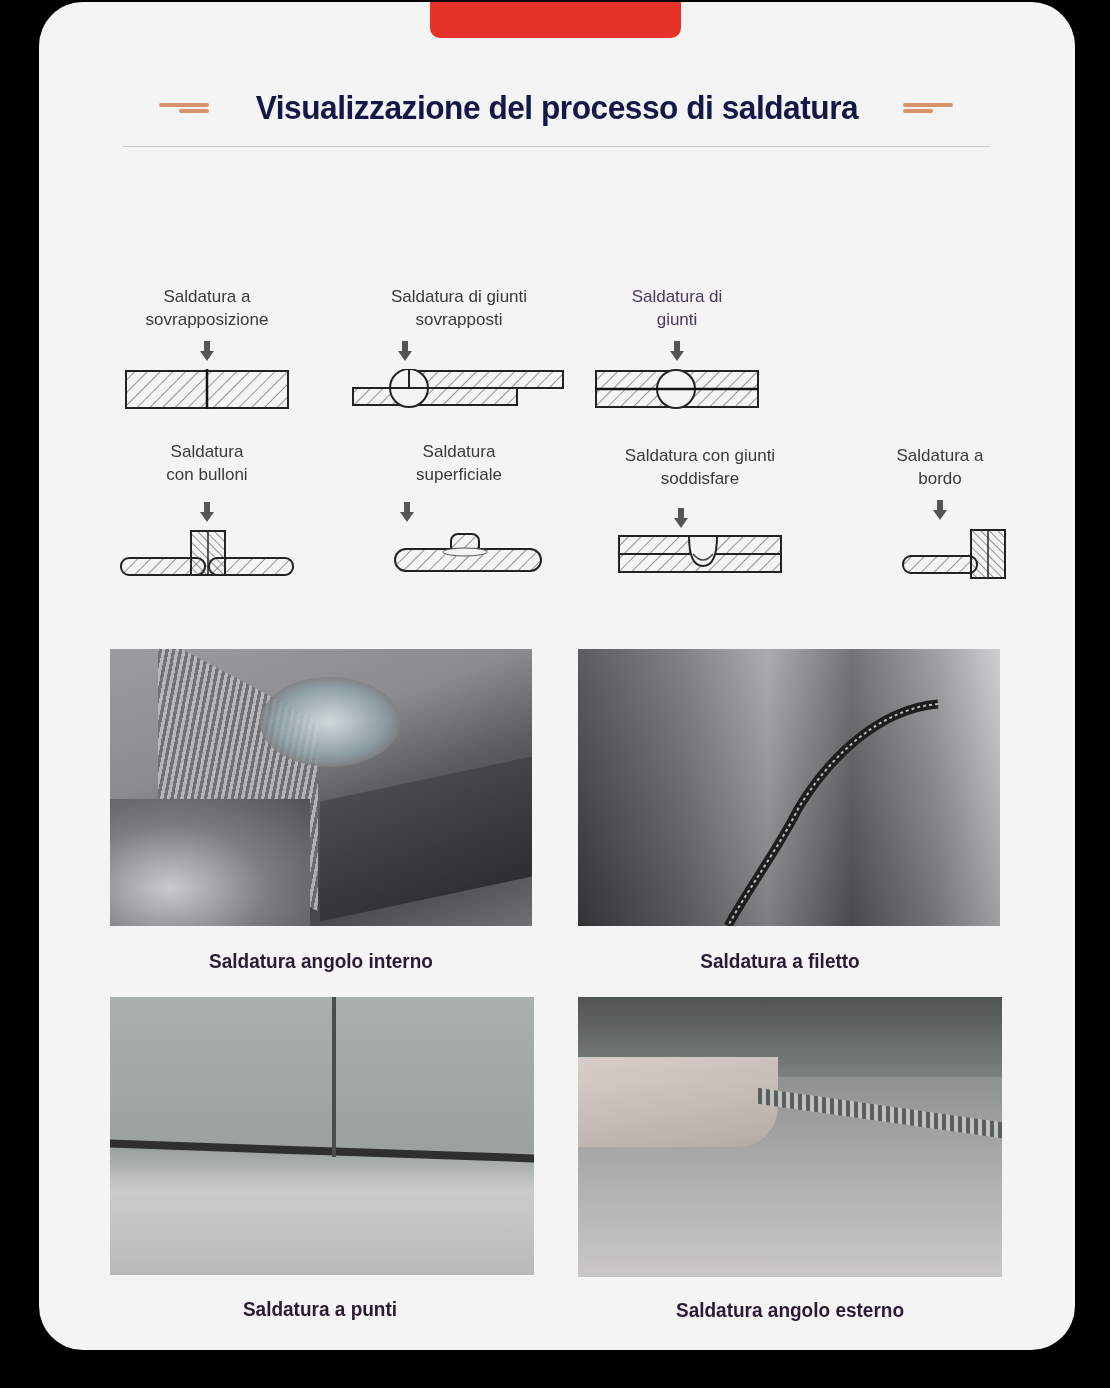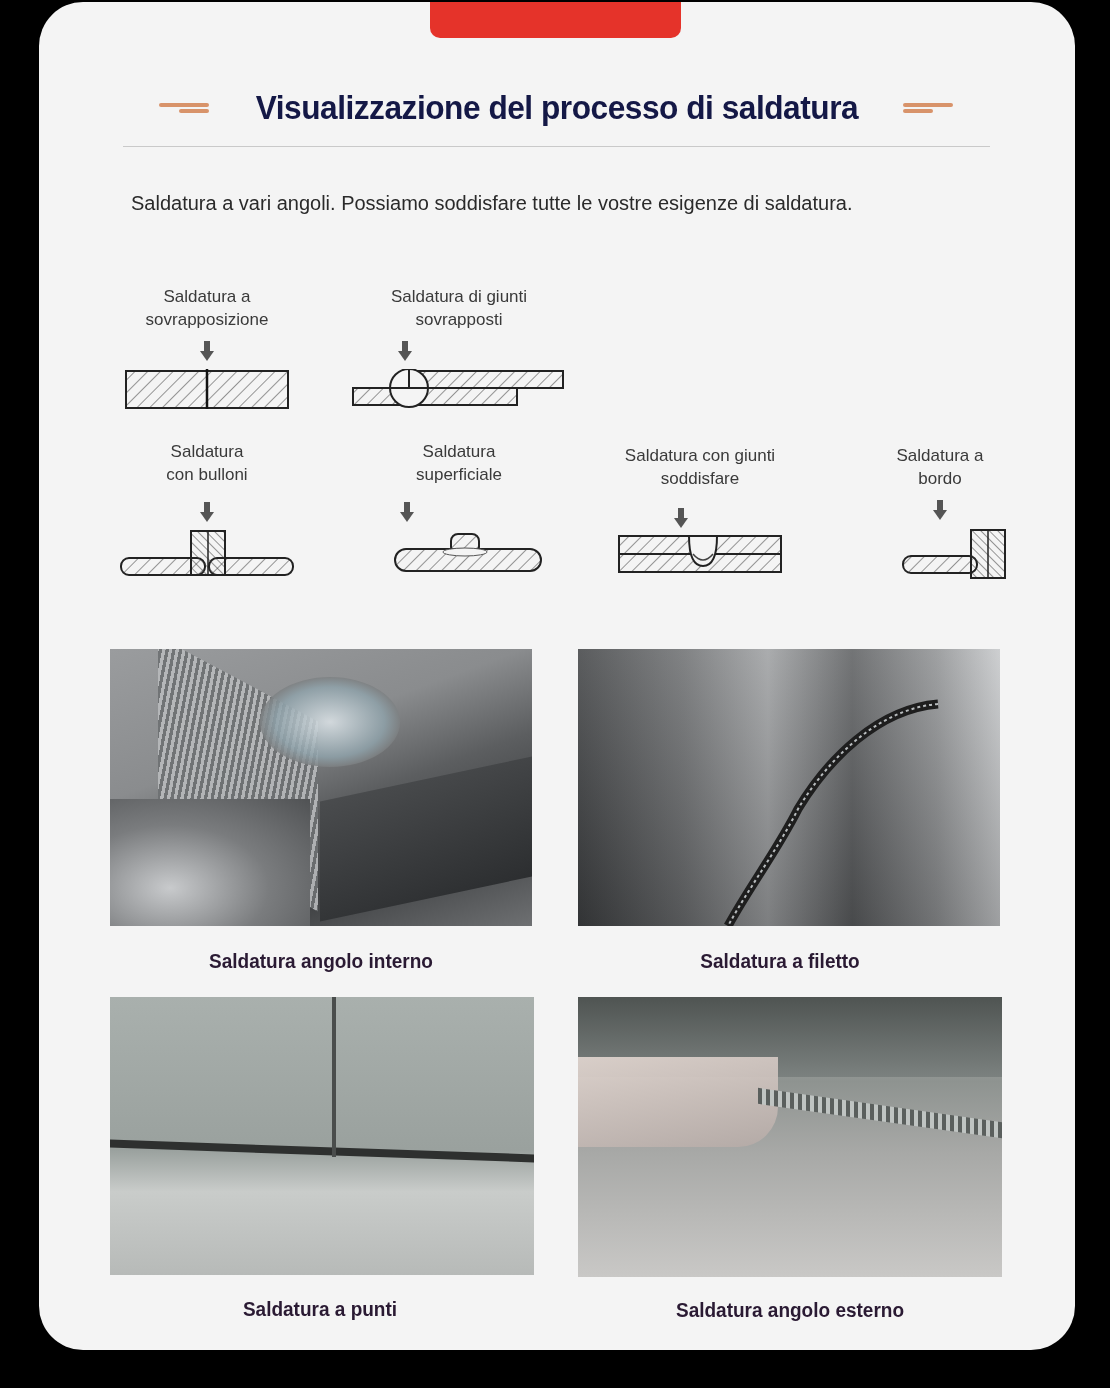--- a/index.html
+++ b/index.html
@@ -45,21 +45,20 @@
       <span class="l1" style="left:20px;top:9px;width:30px;"></span>
     </span>
     <span class="title">Visualizzazione del processo di saldatura</span>
     <span class="deco">
       <span class="l1" style="left:0;top:3px;width:50px;"></span>
       <span class="l1" style="left:0;top:9px;width:30px;"></span>
     </span>
   </div>
   <div class="rule"></div>
 
-  <div class="intro">Saldatura a vari angoli. Possiamo soddisfare tutte le vostre esigenze di saldatura.</div>
 
   <div class="diagram" style="left:78px;top:283px;width:180px;">
     <div class="dlabel">Saldatura a
 sovrapposizione</div>
     <svg class="arrow" width="16" height="24" viewBox="0 0 16 24" style="margin-top:8px">
         <rect x="5" y="2" width="6" height="11" fill="#555"></rect>
         <polygon points="1,12 15,12 8,22" fill="#555"></polygon>
       </svg>
     <svg width="166" height="42" viewBox="0 0 166 42" style="margin-top:6px">
       <rect x="2" y="2" width="81" height="37" fill="url(#hatch)" stroke="#222" stroke-width="2"></rect>
@@ -77,20 +76,34 @@
       </svg>
     <svg width="216" height="42" viewBox="0 0 216 42" style="margin-top:6px">
       <rect x="54" y="2" width="158" height="17" fill="url(#hatch)" stroke="#222" stroke-width="2"></rect>
       <rect x="2" y="19" width="164" height="17" fill="url(#hatch)" stroke="#222" stroke-width="2"></rect>
       <circle cx="58" cy="19" r="19" fill="#f4f4f4" stroke="#222" stroke-width="2"></circle>
       <line x1="39" y1="19" x2="77" y2="19" stroke="#222" stroke-width="2"></line>
       <line x1="58" y1="0" x2="58" y2="19" stroke="#222" stroke-width="2"></line>
     </svg>
   </div>
 
+  <div class="diagram" style="left:548px;top:283px;width:180px;">
+    <div class="dlabel purple">Saldatura di
+giunti</div>
+    <svg class="arrow" width="16" height="24" viewBox="0 0 16 24" style="margin-top:8px">
+        <rect x="5" y="2" width="6" height="11" fill="#555"></rect>
+        <polygon points="1,12 15,12 8,22" fill="#555"></polygon>
+      </svg>
+    <svg width="166" height="42" viewBox="0 0 166 42" style="margin-top:6px">
+      <rect x="2" y="2" width="162" height="18" fill="url(#hatch)" stroke="#222" stroke-width="2"></rect>
+      <rect x="2" y="20" width="162" height="18" fill="url(#hatch)" stroke="#222" stroke-width="2"></rect>
+      <circle cx="82" cy="20" r="19" fill="#f4f4f4" stroke="#222" stroke-width="2"></circle>
+      <line x1="2" y1="20" x2="164" y2="20" stroke="#111" stroke-width="2.5"></line>
+    </svg>
+  </div>
 
 
   <div class="diagram" style="left:78px;top:438px;width:180px;">
     <div class="dlabel">Saldatura
 con bulloni</div>
     <svg class="arrow" width="16" height="24" viewBox="0 0 16 24" style="margin-top:14px">
         <rect x="5" y="2" width="6" height="11" fill="#555"></rect>
         <polygon points="1,12 15,12 8,22" fill="#555"></polygon>
       </svg>
     <svg width="180" height="52" viewBox="0 0 180 52" style="margin-top:4px">

